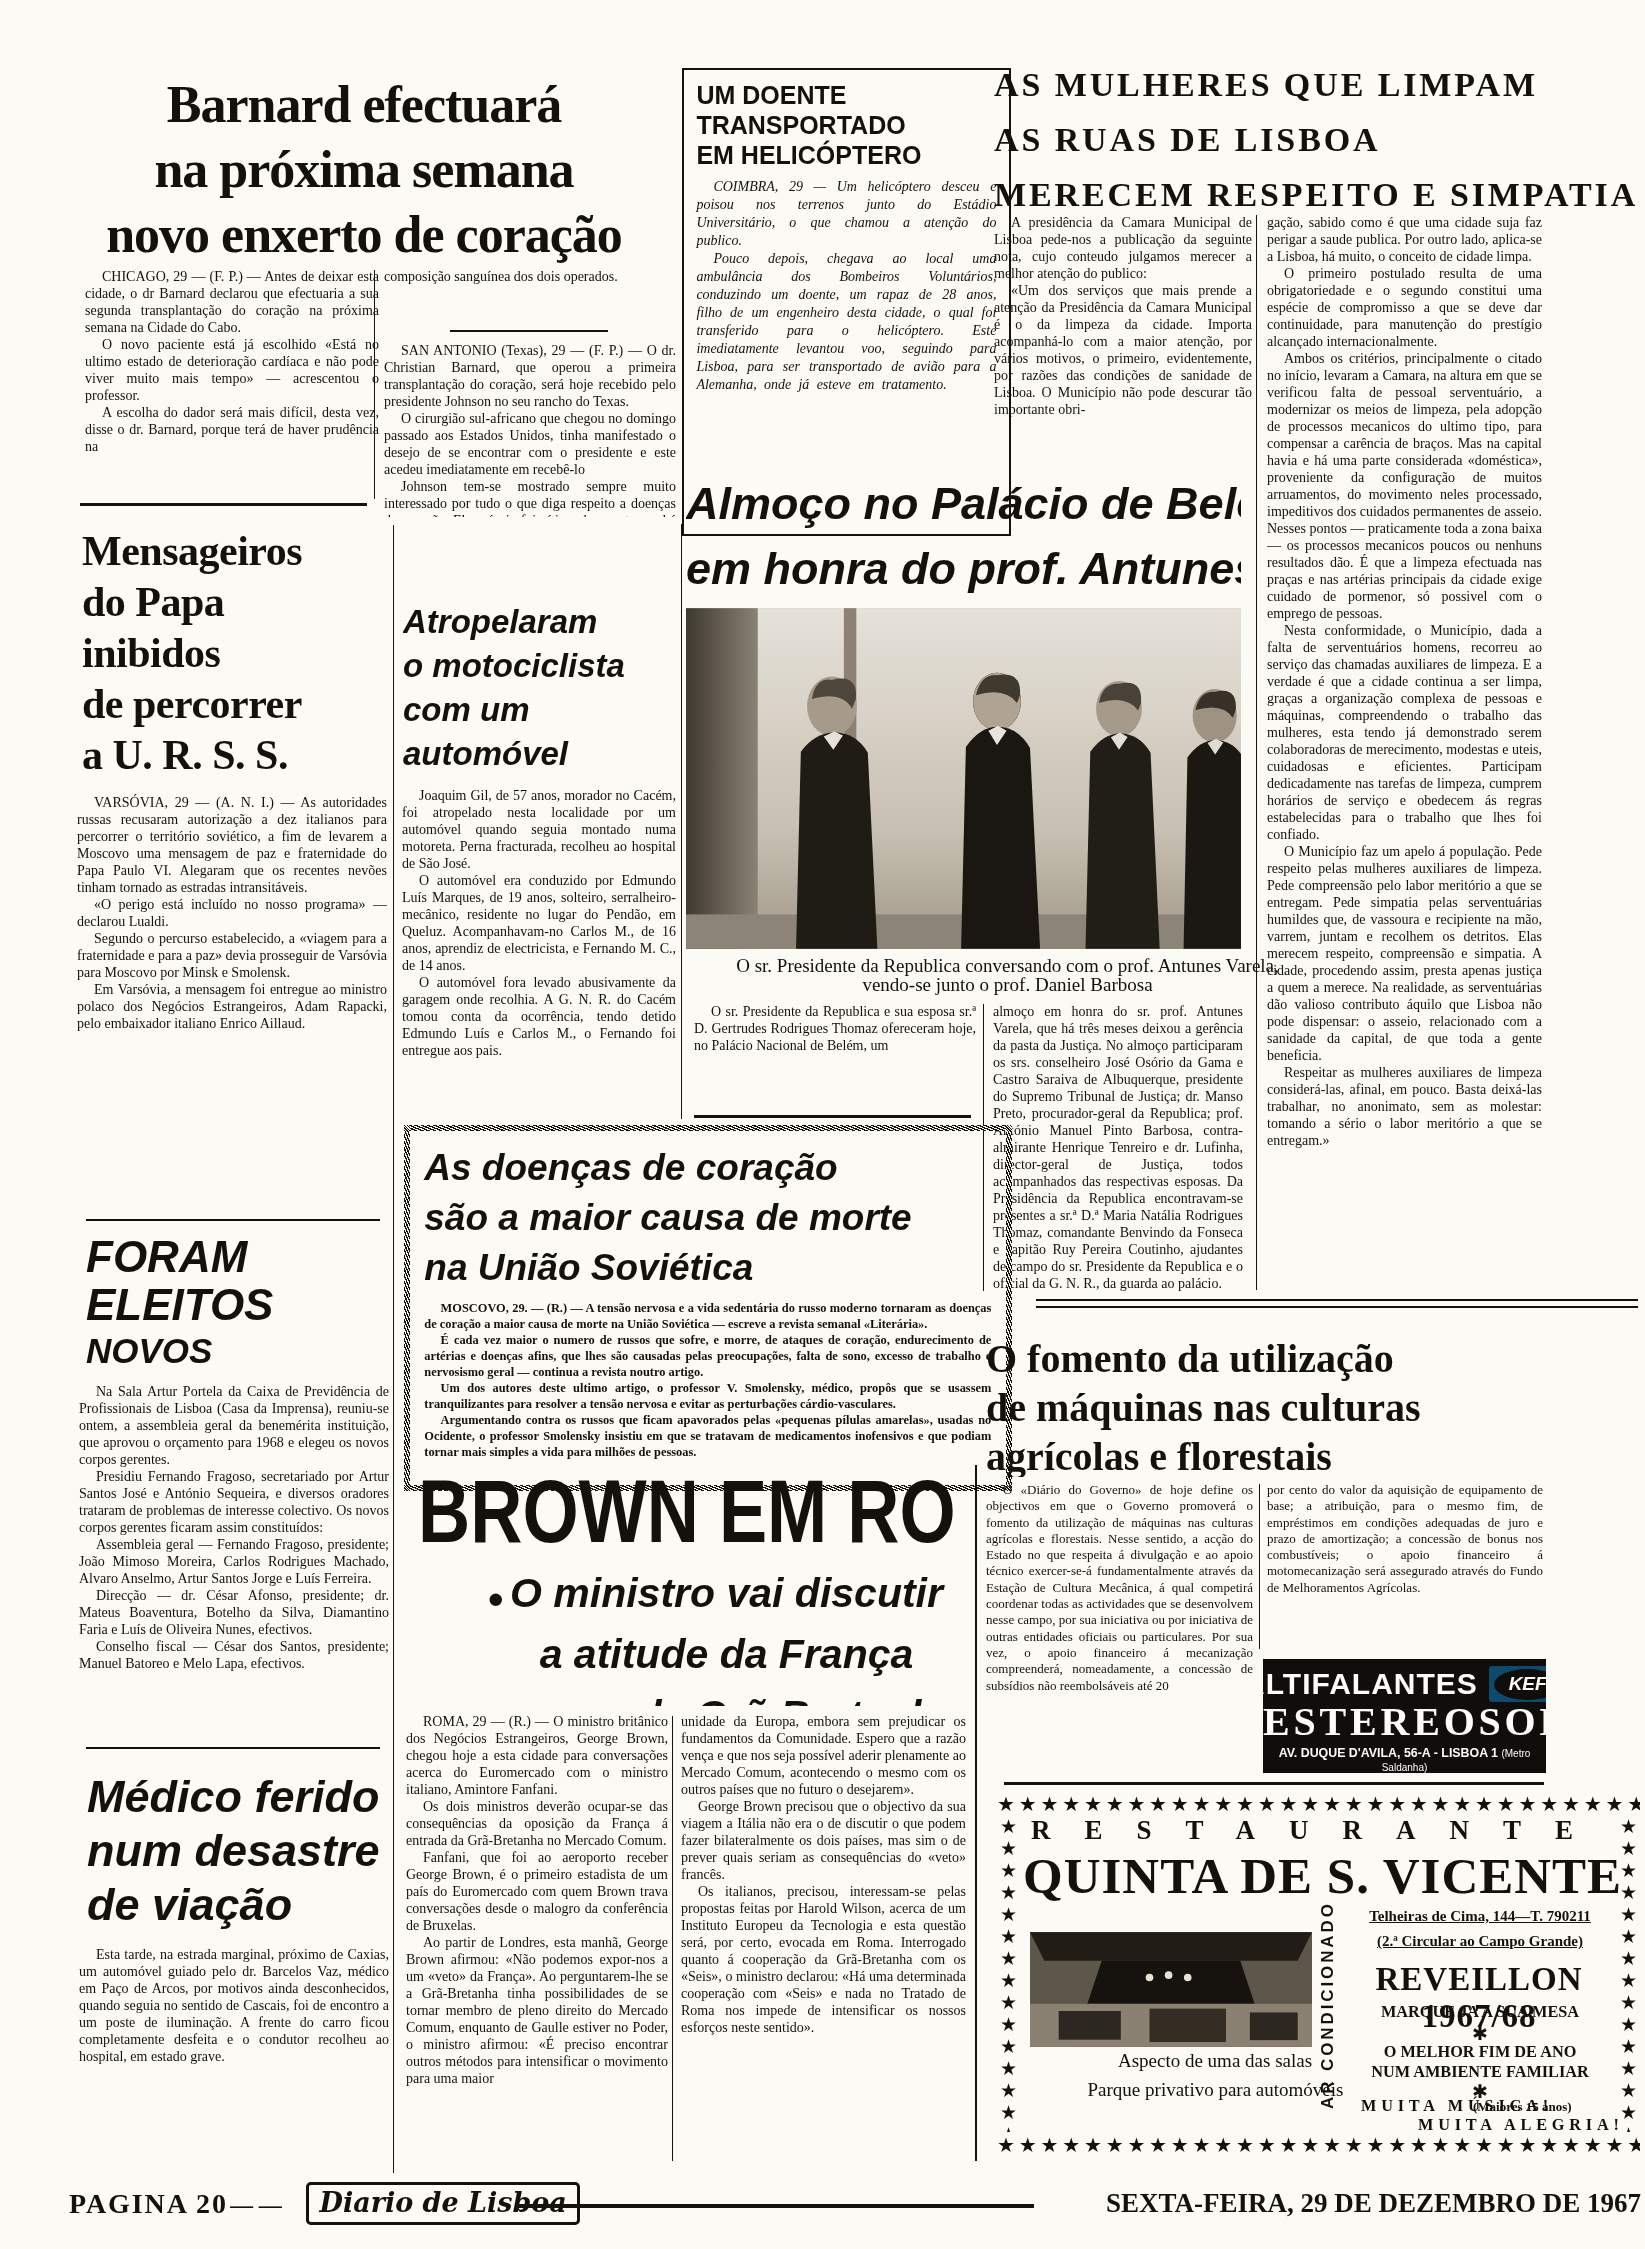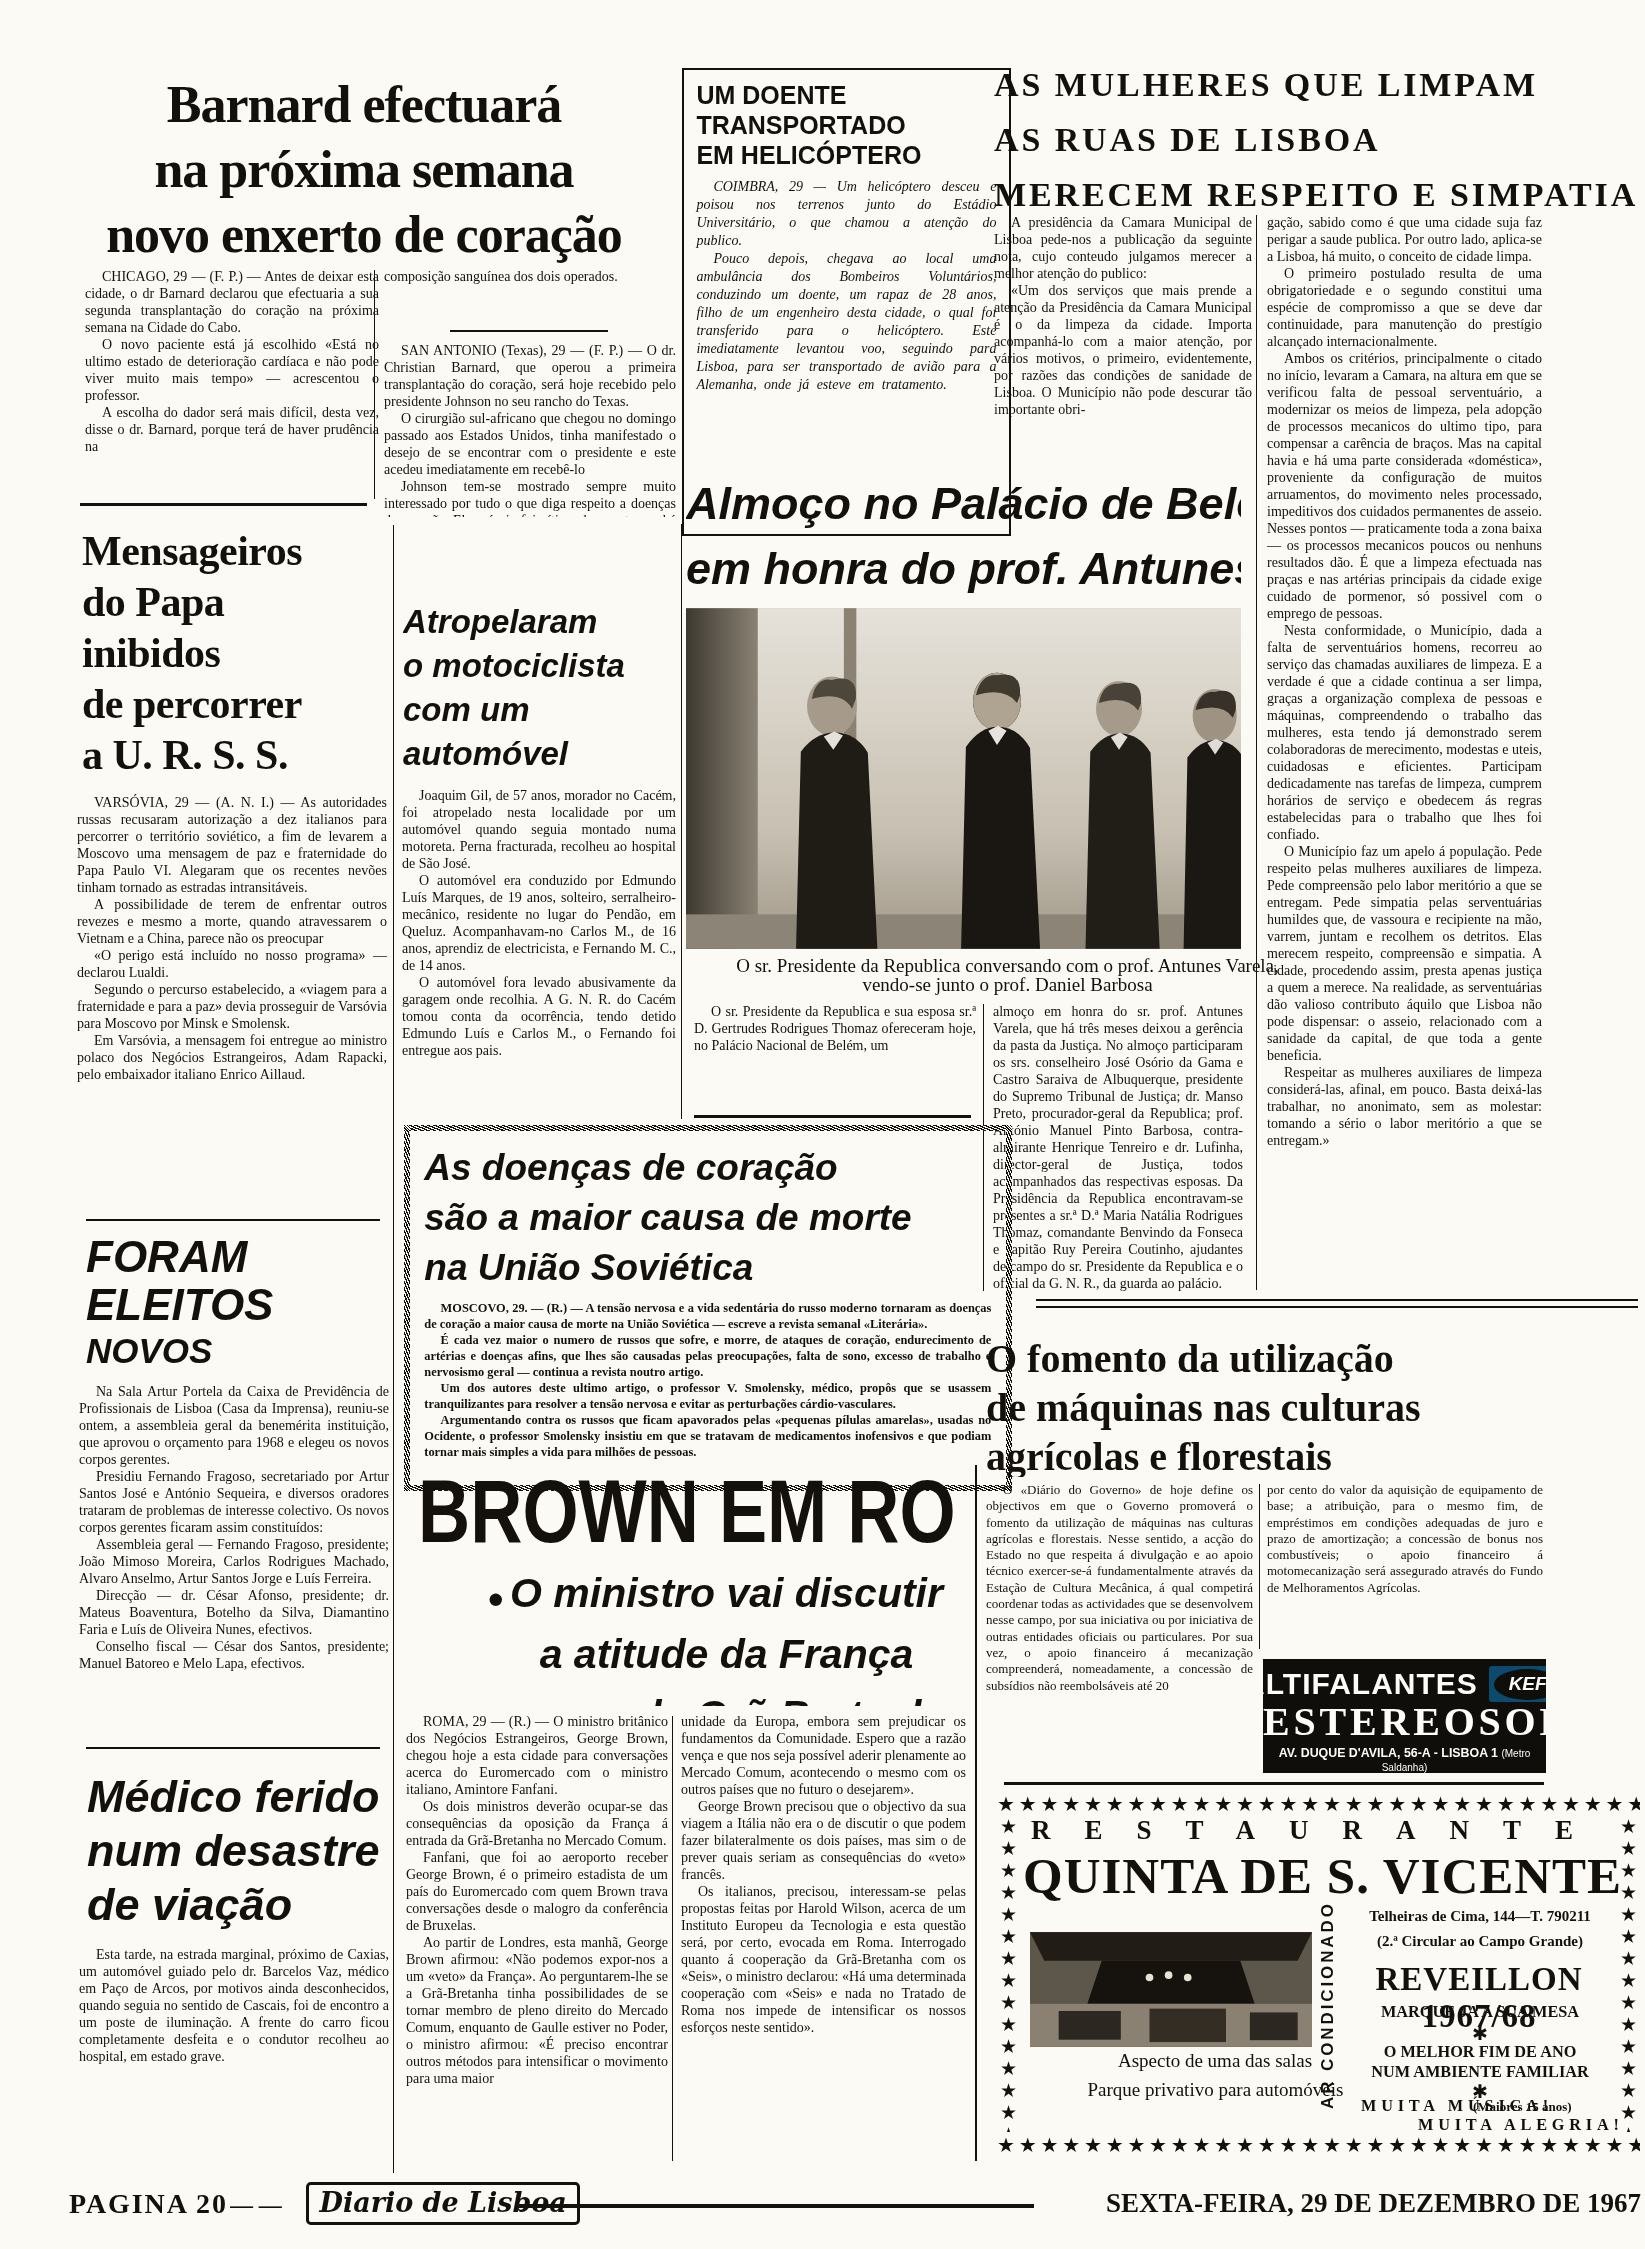--- a/index.html
+++ b/index.html
@@ -51,21 +51,21 @@
   .kef-logo{background:#0c4a6e;border-radius:2.9px;padding:2.9px 4.8px;display:inline-block;}
   .kef-logo-oval{background:#100e0a;border-radius:50%;width:67px;height:31px;display:flex;align-items:center;justify-content:center;
      color:#fdfcf8;font-family:"Liberation Sans",sans-serif;font-weight:bold;font-size:19px;font-style:italic;}
   .kef-line2{font-size:40px;font-weight:bold;letter-spacing:3.8px;line-height:40px;}
   .kef-line3{font-size:12.4px;font-weight:bold;font-family:"Liberation Sans",sans-serif;margin-top:3.8px;}
   .kef-metro{font-size:10px;font-weight:normal;}
   .stars-row{font-size:20px;line-height:22px;letter-spacing:3.8px;white-space:nowrap;}
   .stars-col{width:23px;font-size:19px;line-height:22px;text-align:center;white-space:normal;word-spacing:48px;}
   .quinta-rest{font-size:27px;letter-spacing:34px;font-weight:bold;white-space:nowrap;}
   .quinta-title{font-size:51px;font-weight:bold;letter-spacing:1px;white-space:nowrap;}
-  .q-addr{font-size:15px;font-weight:bold;}
+  .q-addr{font-size:15px;font-weight:bold;text-decoration:underline;}
   .q-reveillon{font-size:33px;font-weight:bold;letter-spacing:1px;}
   .q-line{font-size:16.3px;font-weight:bold;}
   .q-star{font-size:19px;}
   .q-vert{transform:rotate(-90deg);transform-origin:left top;font-family:"Liberation Sans",sans-serif;
      font-weight:bold;font-size:17px;letter-spacing:2.9px;white-space:nowrap;}
   .footer-page{font-size:28px;font-weight:bold;letter-spacing:1.9px;}
   .logo-box{border:3.8px solid #15120d;border-radius:4.8px;padding:1.9px 10.5px;font-weight:bold;font-style:italic;font-size:27px;
      font-family:"DejaVu Serif",serif;}
   .footer-date{font-size:27px;font-weight:bold;white-space:nowrap;}
 </style>
@@ -129,21 +129,20 @@
 
   <div class="region serif-head mensageiros-hl" style="left:82px;top:526px;width:306px;height:258px;">
       <div>Mensageiros</div>
       <div>do Papa</div>
       <div>inibidos</div>
       <div>de percorrer</div>
       <div>a U. R. S. S.</div>
     </div>
   <div class="region body-text" style="left:77px;top:794px;width:310px;height:416px;">
       <p>VARSÓVIA, 29 — (A. N. I.) — As autoridades russas recusaram autorização a dez italianos para percorrer o território soviético, a fim de levarem a Moscovo uma mensagem de paz e fraternidade do Papa Paulo VI. Alegaram que os recentes nevões tinham tornado as estradas intransitáveis.</p>
-      <p>A possibilidade de terem de enfrentar outros revezes e mesmo a morte, quando atravessarem o Vietnam e a China, parece não os preocupar</p>
       <p>«O perigo está incluído no nosso programa» — declarou Lualdi.</p>
       <p>Segundo o percurso estabelecido, a «viagem para a fraternidade e para a paz» devia prosseguir de Varsóvia para Moscovo por Minsk e Smolensk.</p>
       <p>Em Varsóvia, a mensagem foi entregue ao ministro polaco dos Negócios Estrangeiros, Adam Rapacki, pelo embaixador italiano Enrico Aillaud.</p>
     </div>
   <div class="hrule" style="left:86px;top:1219px;width:294px;height:1.9px;"></div>
 
   <div class="vrule" style="left:393px;top:525px;height:1648px;"></div>
   <div class="vrule" style="left:681px;top:524px;height:595px;"></div>
 
   <div class="region sans-head ital atropelaram-hl" style="left:403px;top:600px;width:275px;height:182px;">

